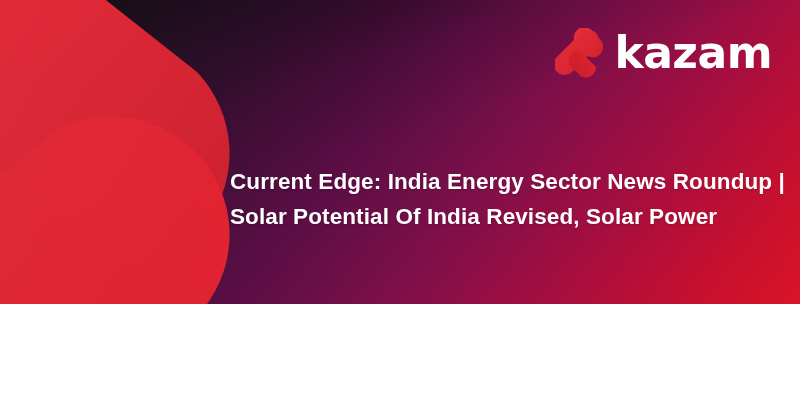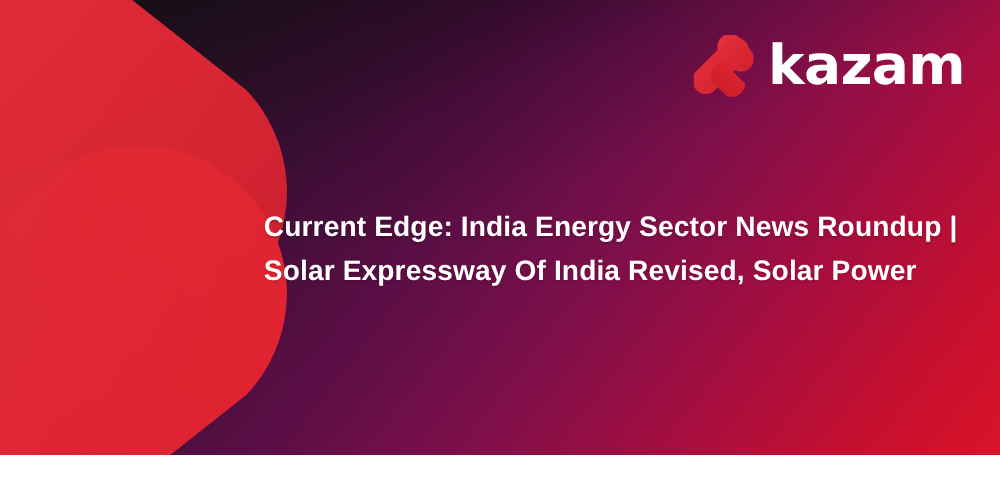--- a/index.html
+++ b/index.html
@@ -7,21 +7,21 @@
     padding: 0;
     background: #ffffff;
   }
   body {
     font-family: "Liberation Sans", sans-serif;
   }
 
   .banner {
     position: relative;
     width: 800px;
-    height: 364px;
+    height: 304px;
     overflow: hidden;
     background: #3b82f6;
   }
 
   
   .bg-base {
     position: absolute;
     inset: 0;
     background: linear-gradient(128deg,
                 #120810 0%,
@@ -94,21 +94,21 @@
     left: 211px;
     top: 149px;
     width: 560px;
     color: #ffffff;
     font-size: 22.5px;
     line-height: 35px;
     font-weight: 700;
     letter-spacing: 0.1px;
     text-shadow: 0 1px 2px rgba(0,0,0,0.18);
   }
-  .headline-line { display: block; white-space: nowrap; }
+  .headline-line { display: block; white-space: nowrap; margin-left: 19px; }
 </style>
 </head>
 <body>
 
 <div class="banner">
 
   <div class="bg-base"></div>
   <div class="bg-darktop"></div>
 
   <div class="mark-big">
@@ -153,16 +153,16 @@
         <path d="M4 58 L52 10 A21 21 0 0 1 82 40 L34 88 A21 21 0 0 1 4 58 Z" fill="url(#lgTop)"></path>
         <path d="M34 12 L82 60 A21 21 0 0 1 52 90 L4 42 A21 21 0 0 1 34 12 Z" fill="url(#lgBot)" opacity="0"></path>
         <path d="M48 44 L82 78 A21 21 0 0 1 52 97 L30 75 A21 21 0 0 1 48 44 Z" fill="url(#lgBot)"></path>
       </svg>
     </span>
     <span class="logo-word">kazam</span>
   </div>
 
   <h1 class="headline">
     <span class="headline-line">Current Edge: India Energy Sector News Roundup |</span>
-    <span class="headline-line">Solar Expressway Of India Revised, Solar Power</span>
+    <span class="headline-line">Solar Potential Of India Revised, Solar Power</span>
   </h1>
 
 </div>
 
 </body></html>

